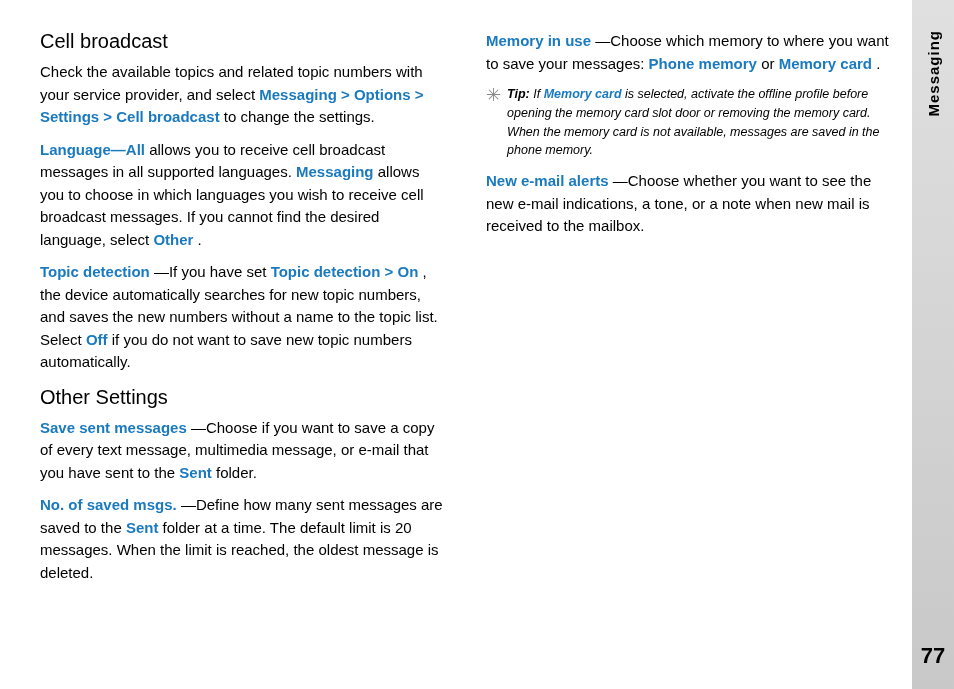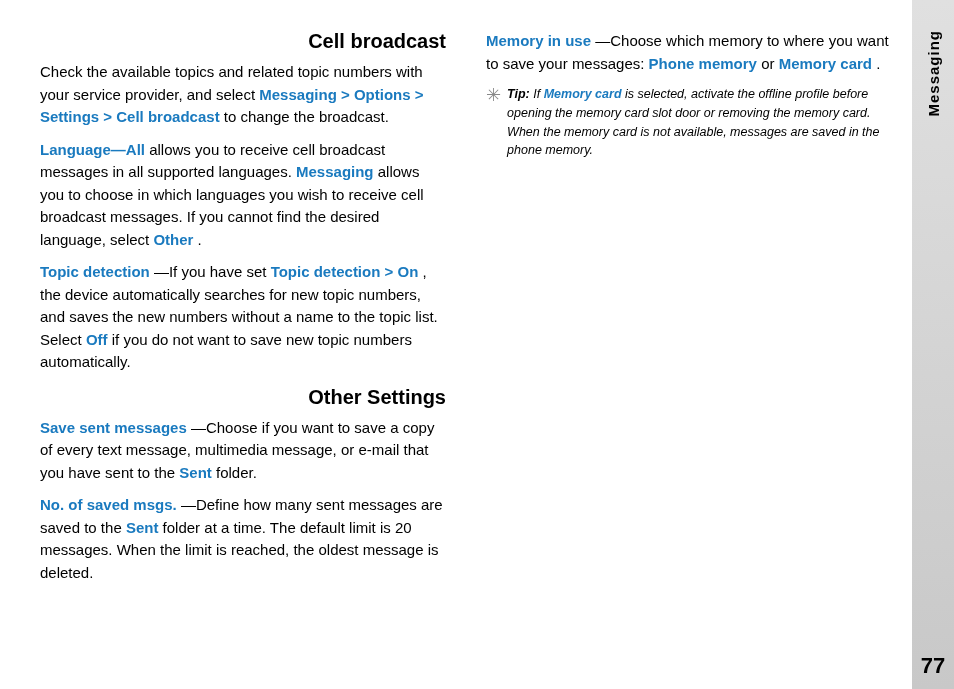--- a/index.html
+++ b/index.html
@@ -22,24 +22,23 @@
     .left-column {
       flex: 1;
       padding-right: 10px;
     }
     .right-column {
       flex: 1;
       padding-left: 10px;
     }
     .section-title {
       font-size: 20px;
-      font-weight: bold;
+      font-weight: normal;
       margin-bottom: 8px;
       color: #000;
-      text-align: right;
     }
     p {
       font-size: 15px;
       line-height: 1.5;
       margin-bottom: 10px;
       color: #000;
     }
     .term { color: #1a7abf; font-weight: bold; }
     .section-gap { margin-top: 12px; }
     .tip-box {
@@ -78,36 +77,37 @@
       font-size: 15px;
       font-weight: bold;
       color: #000;
       letter-spacing: 1px;
       margin-top: 20px;
     }
     .page-number {
       font-size: 22px;
       font-weight: bold;
       color: #000;
+      margin-bottom: 10px;
     }
   </style>
 </head>
 <body>
 
 <div class="main-content">
 
   <div class="left-column">
 
     <h1 class="section-title">Cell broadcast</h1>
 
     <p>
       <span>Check the available topics and related topic numbers with your service provider, and select</span>
       <span class="term">Messaging &gt; Options &gt; Settings &gt; Cell broadcast</span>
       <span> </span>
-      <span>to change the broadcast.</span>
+      <span>to change the settings.</span>
     </p>
 
     <p>
       <span class="term">Language—All</span>
       <span> </span>
       <span>allows you to receive cell broadcast messages in all supported languages.</span>
       <span class="term"> </span>
       <span class="term">Messaging</span>
       <span> </span>
       <span>allows you to choose in which languages you wish to receive cell broadcast messages. If you cannot find the desired language, select</span>
@@ -173,20 +173,24 @@
         <b>Tip:</b>
         <span>  </span>
         <span>If</span>
         <span class="term"> </span>
         <span class="term">Memory card</span>
         <span> </span>
         <span>is selected, activate the offline profile before opening the memory card slot door or removing the memory card. When the memory card is not available, messages are saved in the phone memory.</span>
       </div>
     </div>
 
+    <p>
+      <span class="term">New e-mail alerts</span>
+      <span>—Choose whether you want to see the new e-mail indications, a tone, or a note when new mail is received to the mailbox.</span>
+    </p>
 
   </div>
 </div>
 
 <div class="sidebar">
   <div class="sidebar-label">Messaging</div>
   <div class="page-number">77</div>
 </div>
 
 </body></html>

